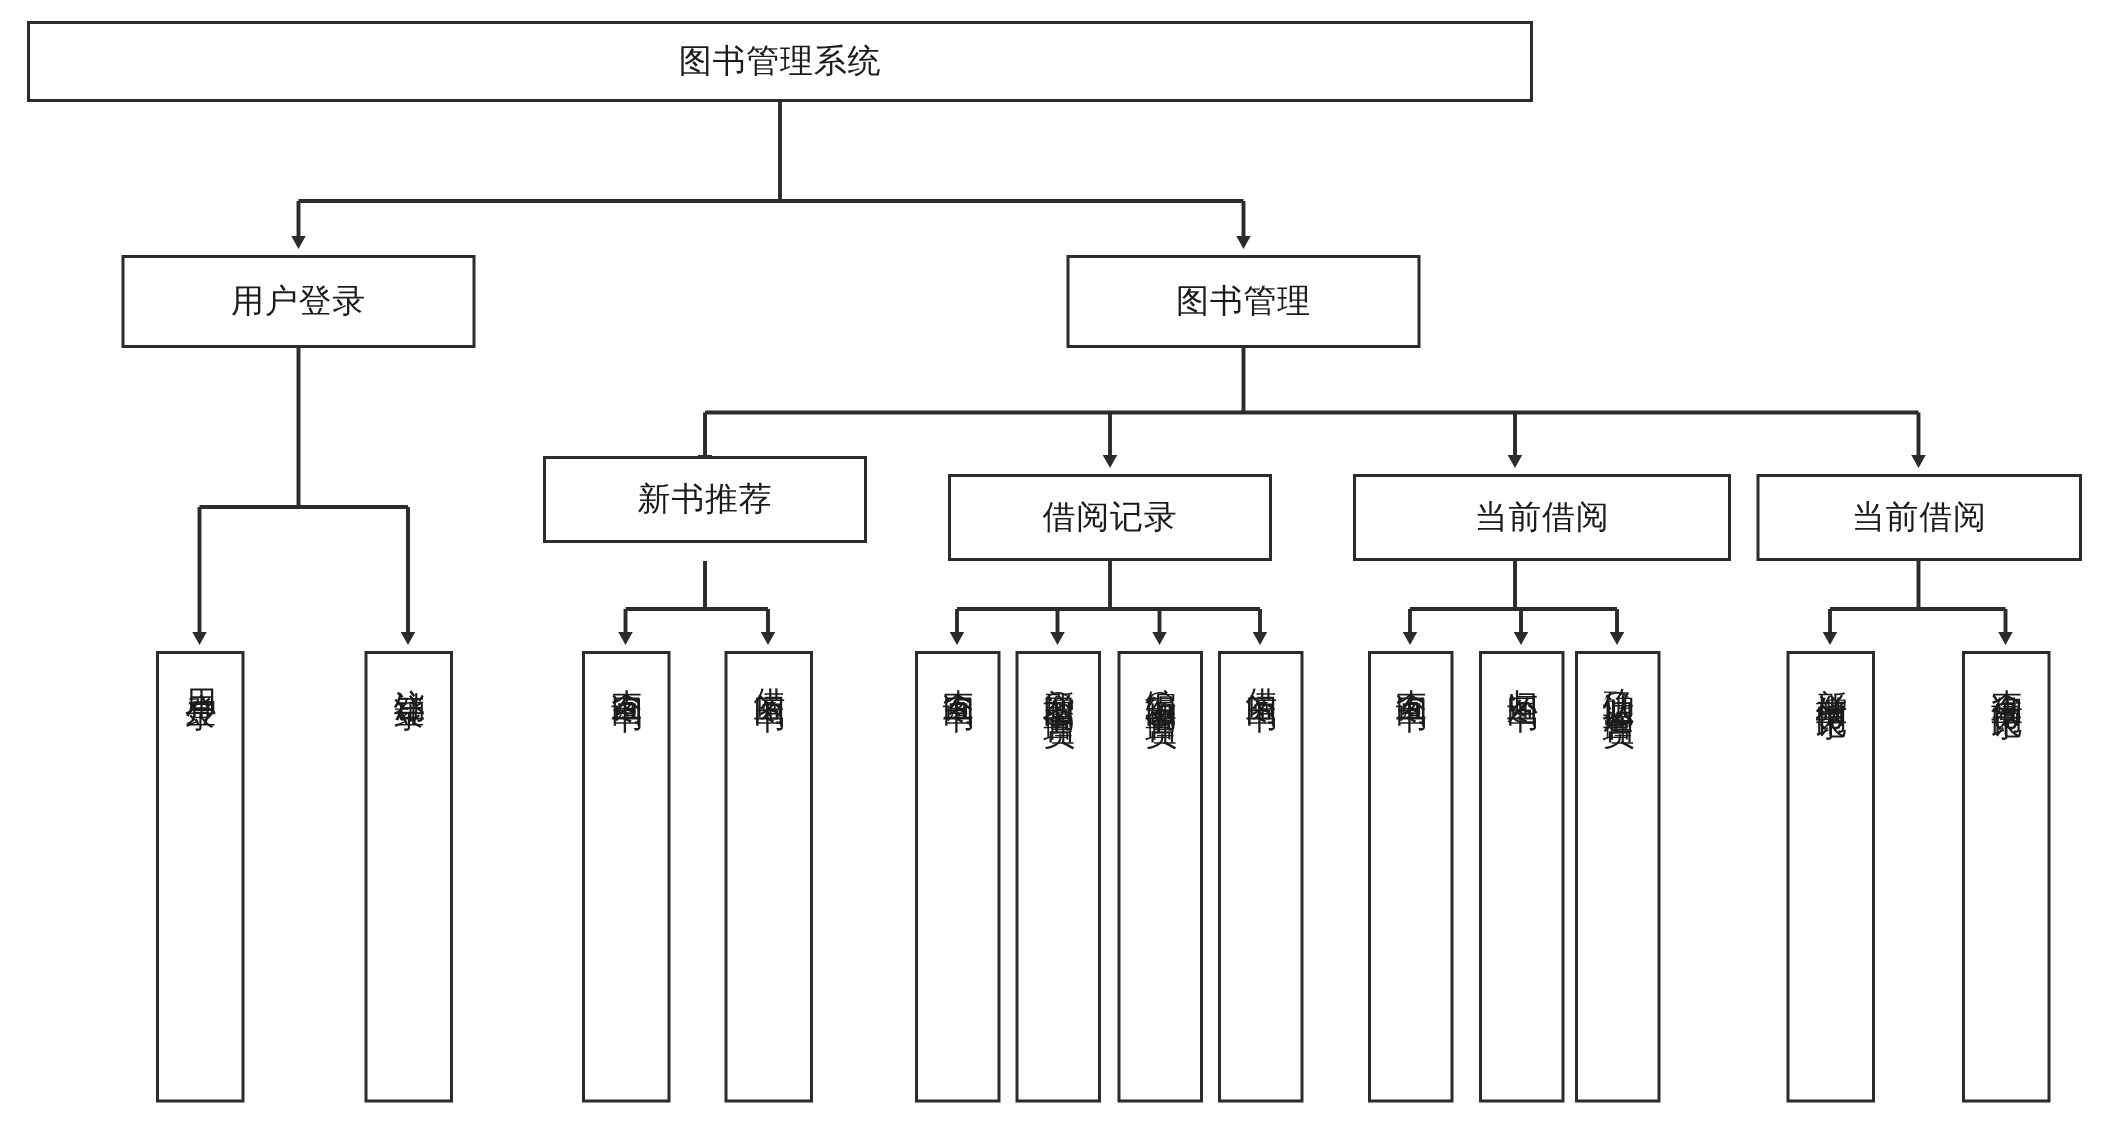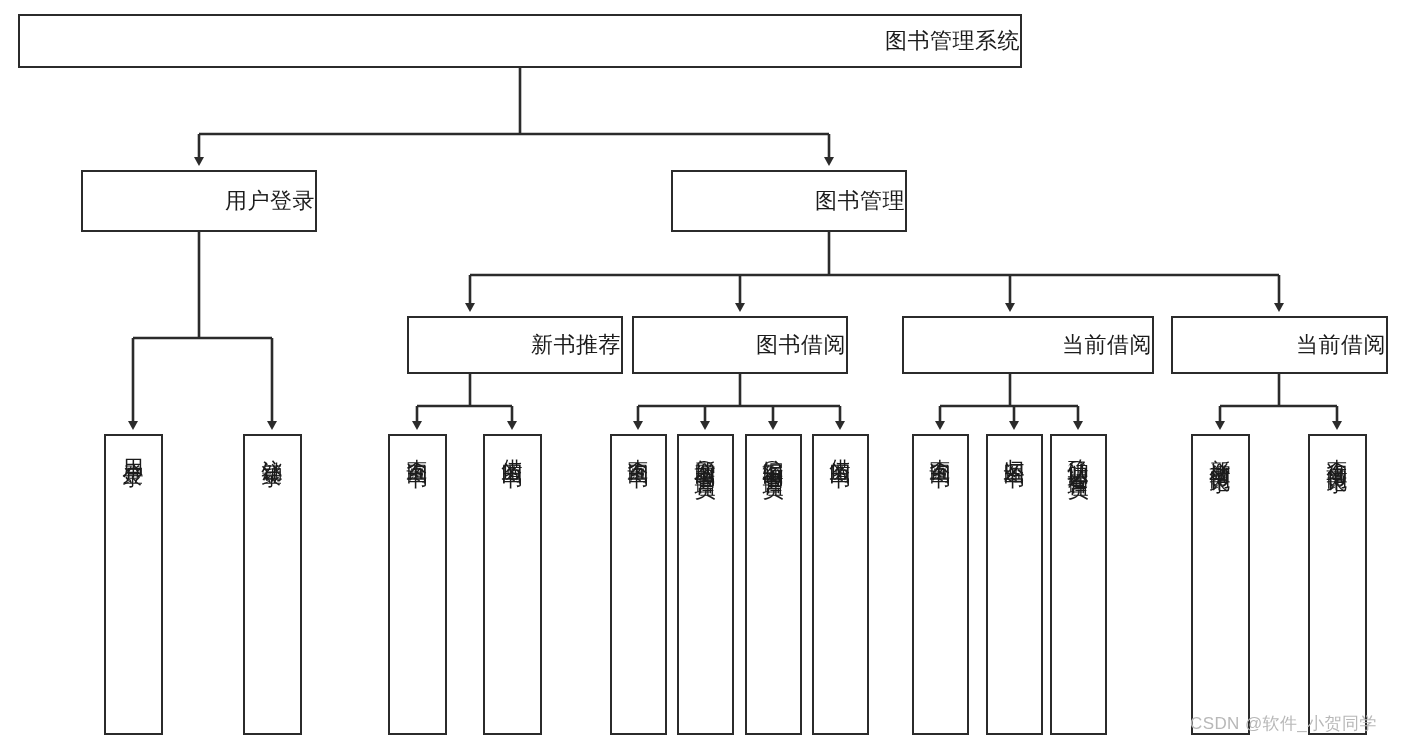--- a/index.html
+++ b/index.html
@@ -28,21 +28,21 @@
     height: 747px;
     pointer-events: none;
   }
   .node {
     position: absolute;
     box-sizing: border-box;
     background: #ffffff;
     border: 2.2px solid #2b2b2b;
     display: flex;
     align-items: center;
-    justify-content: flex-end;
+    justify-content: center;
     overflow: hidden;
   }
   .node .label {
     color: #1b1b1b;
     letter-spacing: 0.5px;
     white-space: nowrap;
     text-align: center;
     line-height: 1.18;
   }
   .node.horiz .label {
@@ -143,29 +143,29 @@
     </g>
   </svg>
 
   <div class="node root horiz" style="left:18px; top:14px; width:1004px; height:54px;">
     <span class="label">图书管理系统</span>
   </div>
 
   <div class="node horiz" style="left:81px; top:170px; width:236px; height:62px;">
     <span class="label">用户登录</span>
   </div>
-  <div class="node horiz" style="left:671px; top:170px; width:236px; height:62px;">
+  <div class="node horiz" style="left:711px; top:170px; width:236px; height:62px;">
     <span class="label">图书管理</span>
   </div>
 
-  <div class="node horiz" style="left:362px; top:316px; width:216px; height:58px;margin-left:45px;">
+  <div class="node horiz" style="left:362px; top:304px; width:216px; height:58px;">
     <span class="label">新书推荐</span>
   </div>
   <div class="node horiz" style="left:632px; top:316px; width:216px; height:58px;">
-    <span class="label">图书借阅</span>
+    <span class="label">借阅记录</span>
   </div>
   <div class="node horiz" style="left:902px; top:316px; width:252px; height:58px;">
     <span class="label">当前借阅</span>
   </div>
   <div class="node horiz" style="left:1171px; top:316px; width:217px; height:58px;">
     <span class="label">当前借阅</span>
   </div>
 
   <div class="node vert" style="left:104px; top:434px; width:59px; height:301px;">
     <span class="label">用户登录</span>
@@ -204,15 +204,14 @@
     <span class="label">确认归还（管理员）</span>
   </div>
 
   <div class="node vert" style="left:1191px; top:434px; width:59px; height:301px;">
     <span class="label">新增借阅记录</span>
   </div>
   <div class="node vert" style="left:1308px; top:434px; width:59px; height:301px;">
     <span class="label">查询借阅记录</span>
   </div>
 
-  <div class="watermark">CSDN @软件_小贺同学</div>
 
 </div>
 
 </body></html>

